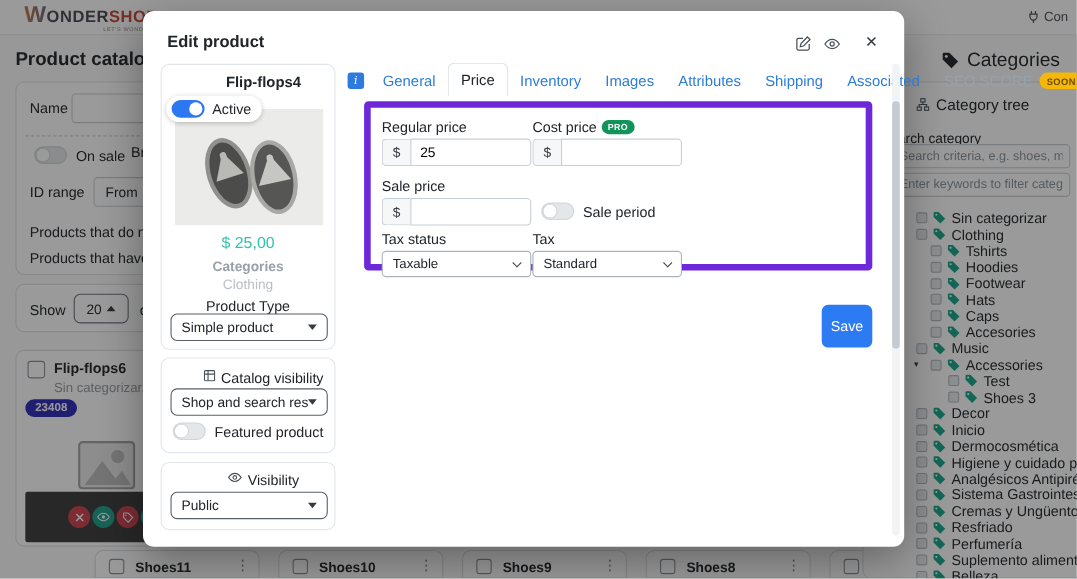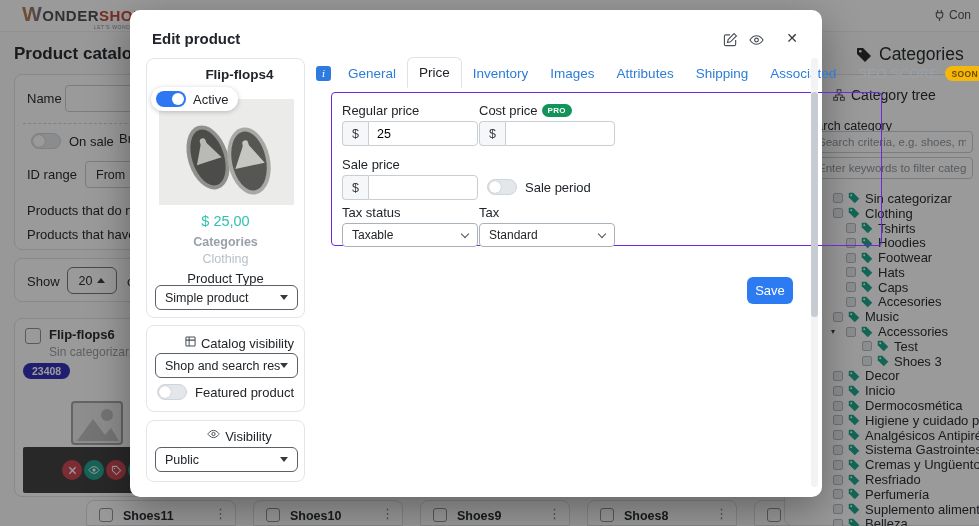--- a/index.html
+++ b/index.html
@@ -92,30 +92,30 @@
   .mc-head { display:flex; align-items:flex-start; justify-content:center; gap:5px; font-size:13px; color:#212529; margin-top:10px; }
   .feat-row { position:absolute; left:0; right:0; top:58px; display:flex; align-items:center; justify-content:center; gap:8px; font-size:13px; color:#212529; }
 
   #tabs-row { position:absolute; left:186px; top:48px; display:flex; align-items:flex-end; height:30px; }
   .tab-info { width:15px; height:15px; background:#2e7bdf; border-radius:3px; color:#fff; font-size:10px; font-family:"DejaVu Serif", serif; font-style:italic; display:flex; align-items:center; justify-content:center; margin:0 6px 7px 0; cursor:pointer; }
   .tab { font-size:13.5px; padding:7px 11px; color:#2c7cd8; cursor:pointer; white-space:nowrap; }
   .tab.active { color:#212529; border:1px solid #dee2e6; border-bottom:1px solid #fff; border-radius:6px 6px 0 0; background:#fff; }
   .tab.disabled { color:#98a1a8; display:flex; align-items:center; cursor:default; }
   .soon-badge { margin-left:6px; background:#f5b70a; color:#6b4e00; font-size:8.5px; font-weight:bold; padding:2.5px 7px; border-radius:9px; letter-spacing:.4px; }
 
-  .tab-box { position:absolute; left:201px; top:82px; width:551px; height:154px; border:1px solid #6d28d9; border-radius:4px; }
+  .tab-box { position:absolute; left:201px; top:82px; width:462px; height:154px; border:6px solid #6d28d9; border-radius:4px; }
   .flabel { position:absolute; font-size:13px; color:#212529; white-space:nowrap; }
   .pro-badge { display:inline-block; margin-left:4px; background:#11935a; color:#fff; font-size:8px; font-weight:bold; padding:2px 6px; border-radius:8px; vertical-align:2px; letter-spacing:.3px; }
   .ig { position:absolute; display:flex; height:25px; }
   .ig .pre { width:26px; background:#f6f7f8; border:1px solid #c8cfd4; border-right:none; border-radius:4px 0 0 4px; display:flex; align-items:center; justify-content:center; font-size:12.5px; color:#343a40; }
   .ig input { width:110px; border:1px solid #c8cfd4; border-radius:0 4px 4px 0; padding:0 8px; font-size:12.5px; outline:none; }
   .toggle-row { position:absolute; display:flex; align-items:center; gap:8px; font-size:13px; color:#212529; }
   .sel { position:absolute; width:136px; height:24px; border:1px solid #aab2b9; border-radius:4px; background:#fff; display:flex; align-items:center; justify-content:space-between; padding:0 9px; font-size:12px; color:#212529; cursor:pointer; }
   .chev { width:6px; height:6px; border-right:1.4px solid #495057; border-bottom:1.4px solid #495057; transform:rotate(45deg); margin-top:-3px; }
-  .save-btn { position:absolute; left:617px; top:267px; width:46px; height:27px; background:#2c7bf2; color:#fff; font-size:13px; border:none; border-radius:6px; cursor:pointer; }
+  .save-btn { position:absolute; left:617px; top:267px; width:46px; height:39px; background:#2c7bf2; color:#fff; font-size:13px; border:none; border-radius:6px; cursor:pointer; }
   .scroll-track { position:absolute; left:681px; top:48px; width:7px; height:429px; background:#f1f3f5; border-radius:4px; }
   .scroll-thumb { position:absolute; left:0; top:34px; width:7px; height:225px; background:#c6ccd1; border-radius:4px; cursor:grab; }
 </style>
 </head>
 <body>
 
 <div class="page">
 
   <div class="topbar">
     <div class="logo">

